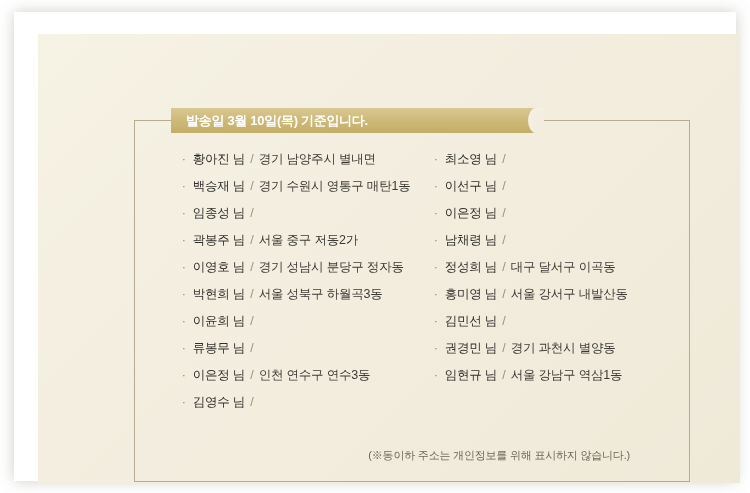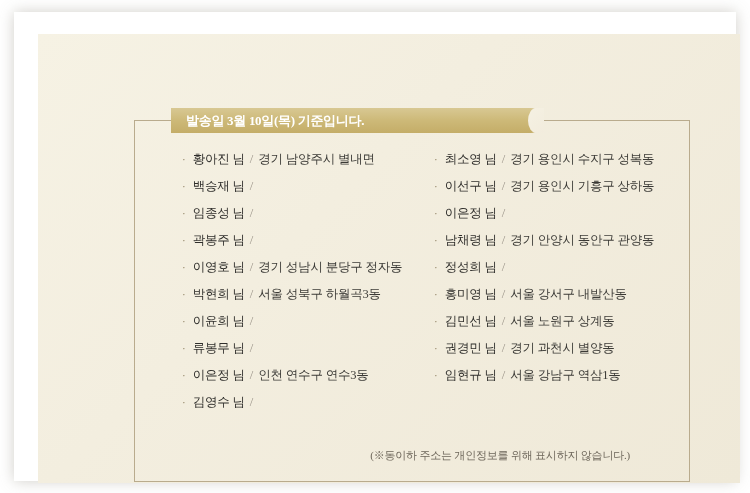--- a/index.html
+++ b/index.html
@@ -11,21 +11,20 @@
     height: 493px;
     background: #ffffff;
     font-family: "Liberation Sans", sans-serif;
     overflow: hidden;
   }
   .page {
     position: relative;
     width: 639px;
     height: 493px;
     background: #ffffff;
-    font-family: Liberation Serif, serif;
   }
   
   .outer-frame {
     position: absolute;
     left: 14px;
     top: 12px;
     width: 722px;
     height: 469px;
     background: #ffffff;
     box-shadow: 0 0 14px rgba(120,115,100,0.35);
@@ -173,30 +172,32 @@
           <div class="entry">
             <span class="bullet">·</span>
             <span class="entry-name">황아진 님</span>
             <span class="entry-sep">/</span>
             <span class="entry-addr">경기 남양주시 별내면</span>
           </div>
           <div class="entry">
             <span class="bullet">·</span>
             <span class="entry-name">백승재 님</span>
             <span class="entry-sep">/</span>
+            <span class="entry-addr">경기 수원시 영통구 매탄1동</span>
           </div>
           <div class="entry">
             <span class="bullet">·</span>
             <span class="entry-name">임종성 님</span>
             <span class="entry-sep">/</span>
           </div>
           <div class="entry">
             <span class="bullet">·</span>
             <span class="entry-name">곽봉주 님</span>
             <span class="entry-sep">/</span>
+            <span class="entry-addr">서울 중구 저동2가</span>
           </div>
           <div class="entry">
             <span class="bullet">·</span>
             <span class="entry-name">이영호 님</span>
             <span class="entry-sep">/</span>
             <span class="entry-addr">경기 성남시 분당구 정자동</span>
           </div>
           <div class="entry">
             <span class="bullet">·</span>
             <span class="entry-name">박현희 님</span>
@@ -224,55 +225,52 @@
             <span class="entry-name">김영수 님</span>
             <span class="entry-sep">/</span>
           </div>
         </div>
 
         <div class="col col-right">
           <div class="entry">
             <span class="bullet">·</span>
             <span class="entry-name">최소영 님</span>
             <span class="entry-sep">/</span>
-            <span class="entry-addr">경기 용인시 수지구 성복동</span>
           </div>
           <div class="entry">
             <span class="bullet">·</span>
             <span class="entry-name">이선구 님</span>
             <span class="entry-sep">/</span>
-            <span class="entry-addr">경기 용인시 기흥구 상하동</span>
           </div>
           <div class="entry">
             <span class="bullet">·</span>
             <span class="entry-name">이은정 님</span>
             <span class="entry-sep">/</span>
           </div>
           <div class="entry">
             <span class="bullet">·</span>
             <span class="entry-name">남채령 님</span>
             <span class="entry-sep">/</span>
-            <span class="entry-addr">경기 안양시 동안구 관양동</span>
           </div>
           <div class="entry">
             <span class="bullet">·</span>
             <span class="entry-name">정성희 님</span>
             <span class="entry-sep">/</span>
+            <span class="entry-addr">대구 달서구 이곡동</span>
           </div>
           <div class="entry">
             <span class="bullet">·</span>
             <span class="entry-name">홍미영 님</span>
             <span class="entry-sep">/</span>
             <span class="entry-addr">서울 강서구 내발산동</span>
           </div>
           <div class="entry">
             <span class="bullet">·</span>
             <span class="entry-name">김민선 님</span>
             <span class="entry-sep">/</span>
-            <span class="entry-addr">서울 노원구 상계동</span>
           </div>
           <div class="entry">
             <span class="bullet">·</span>
             <span class="entry-name">권경민 님</span>
             <span class="entry-sep">/</span>
             <span class="entry-addr">경기 과천시 별양동</span>
           </div>
           <div class="entry">
             <span class="bullet">·</span>
             <span class="entry-name">임현규 님</span>

